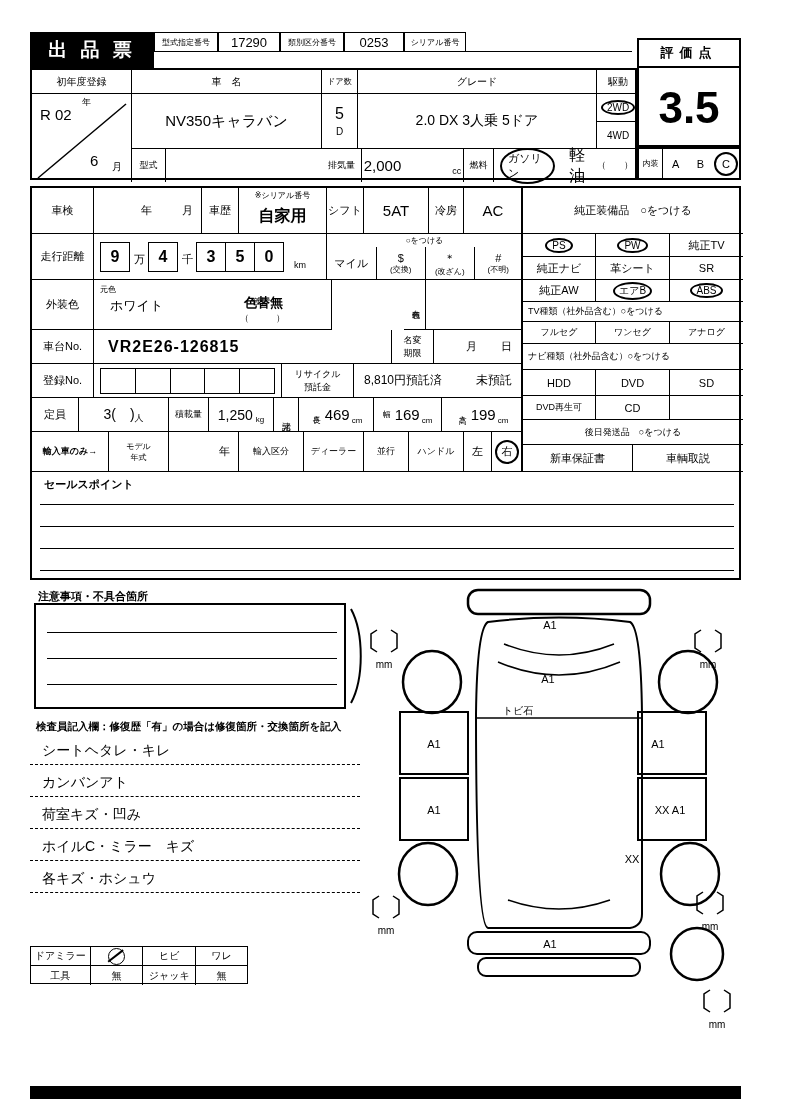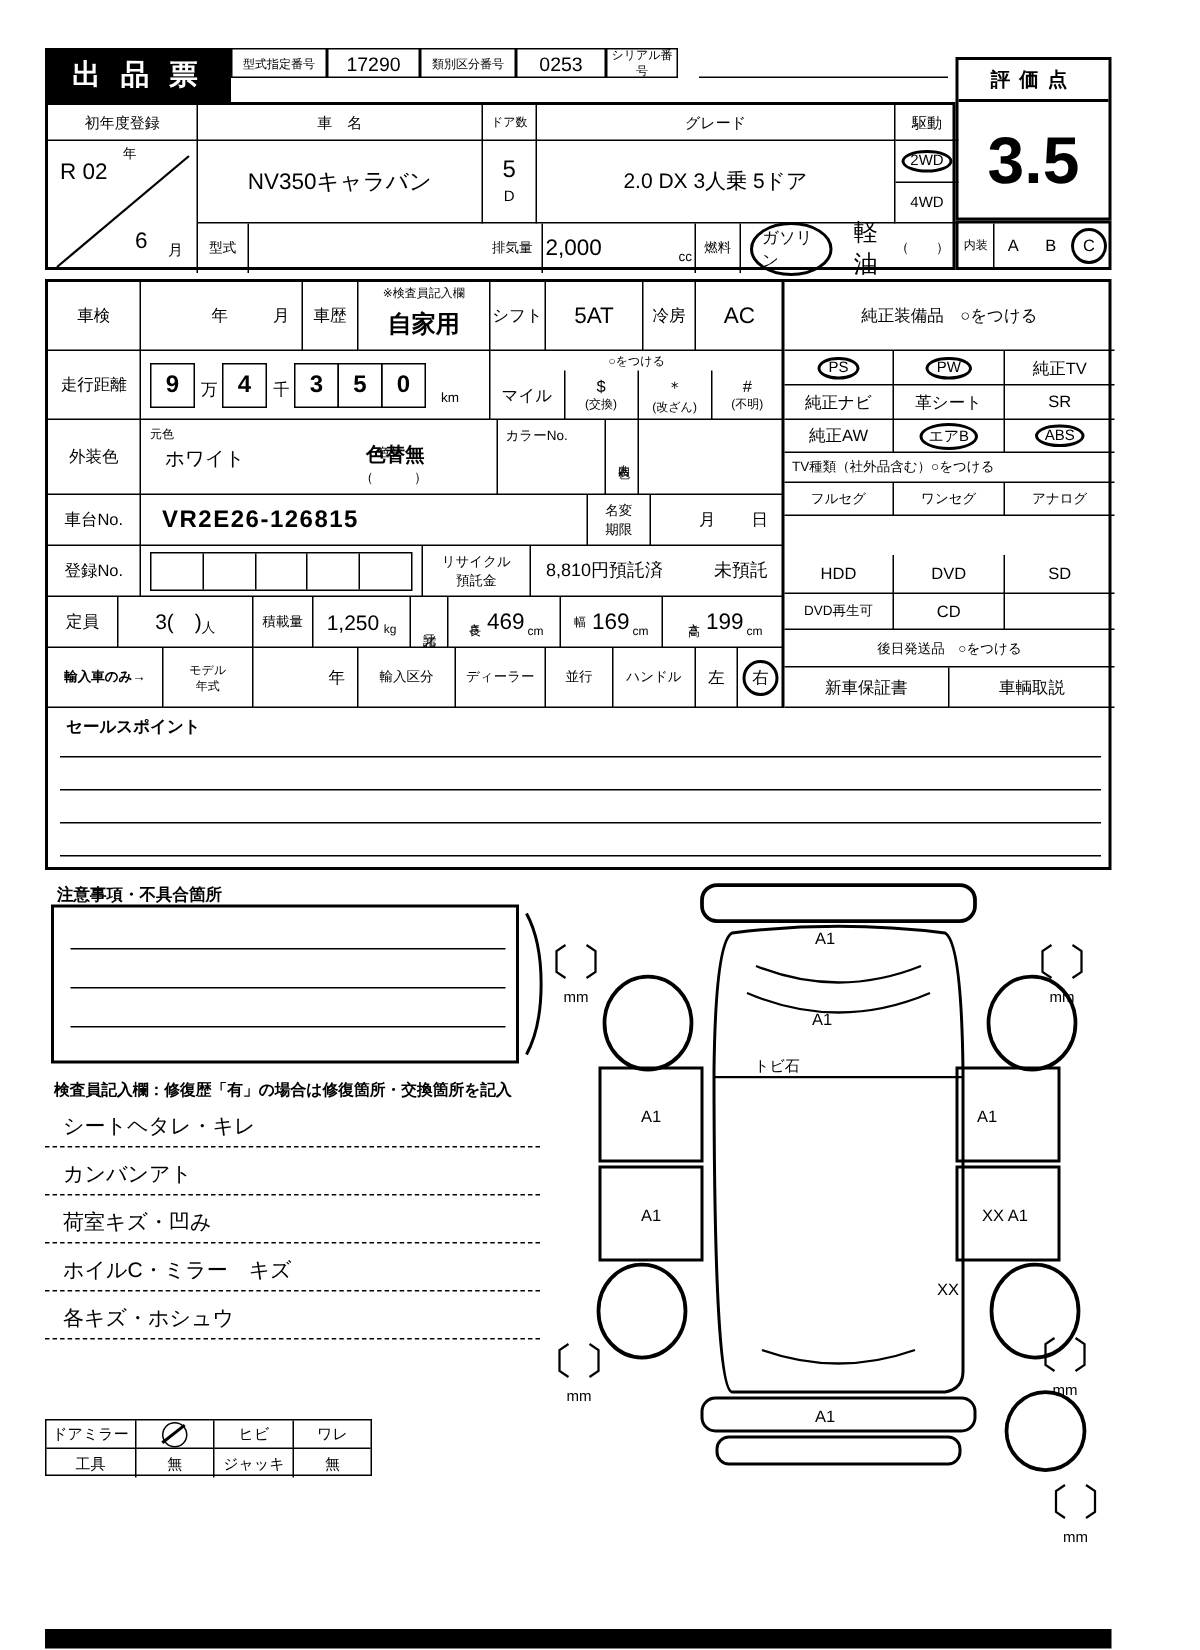--- a/index.html
+++ b/index.html
@@ -29,21 +29,21 @@
 
 <div class="sheet">
 
   <div class="a c" style="left:30px;top:32px;width:124px;height:36px;background:#000;color:#fff;font-size:19px;font-weight:bold;letter-spacing:4px;">
     <span>出 品 票</span>
   </div>
   <div class="a c b1 tiny" style="left:154px;top:32px;width:64px;height:20px;">型式指定番号</div>
   <div class="a c b1" style="left:218px;top:32px;width:62px;height:20px;font-size:13px;">17290</div>
   <div class="a c b1 tiny" style="left:280px;top:32px;width:64px;height:20px;">類別区分番号</div>
   <div class="a c b1" style="left:344px;top:32px;width:60px;height:20px;font-size:13px;">0253</div>
-  <div class="a c b1 tiny" style="left:404px;top:32px;width:48px;height:20px;">シリアル番号</div>
+  <div class="a c b1 tiny" style="left:404px;top:32px;width:62px;height:20px;">シリアル番号</div>
   <div class="a bb" style="left:466px;top:32px;width:166px;height:20px;"></div>
 
   <div class="a b2" style="left:637px;top:38px;width:104px;height:109px;">
     <div class="c bb2" style="height:26px;font-size:13px;font-weight:bold;letter-spacing:6px;">評価点</div>
     <div class="c" style="height:80px;font-size:44px;font-weight:bold;">3.5</div>
   </div>
 
   <div class="a b2" style="left:637px;top:147px;width:104px;height:33px;display:flex;">
     <div class="c br tiny" style="width:24px;">内装</div>
     <div class="c" style="width:26px;font-size:11px;">A</div>
@@ -99,21 +99,21 @@
 
   <div class="a b2" style="left:30px;top:186px;width:711px;height:394px;">
 
     <div class="a c br bb md" style="left:0;top:0;width:62px;height:46px;">車検</div>
     <div class="a br bb" style="left:62px;top:0;width:108px;height:46px;display:flex;align-items:center;justify-content:flex-end;">
       <span class="md">年</span>
       <span class="md" style="margin-left:30px;margin-right:8px;">月</span>
     </div>
     <div class="a c br bb md" style="left:170px;top:0;width:37px;height:46px;">車歴</div>
     <div class="a br bb" style="left:207px;top:0;width:88px;height:46px;">
-      <div class="c tiny" style="height:14px;">※検査員記入欄</div>
+      <div class="c tiny" style="height:14px;">※シリアル番号</div>
       <div class="c" style="height:28px;font-size:16px;font-weight:bold;">自家用</div>
     </div>
     <div class="a c br bb md" style="left:295px;top:0;width:37px;height:46px;">シフト</div>
     <div class="a c br bb" style="left:332px;top:0;width:65px;height:46px;font-size:15px;">5AT</div>
     <div class="a c br bb md" style="left:397px;top:0;width:35px;height:46px;">冷房</div>
     <div class="a c bb" style="left:432px;top:0;width:58px;height:46px;font-size:15px;">AC</div>
 
     <div class="a c br bb md" style="left:0;top:46px;width:62px;height:46px;">走行距離</div>
     <div class="a br bb" style="left:62px;top:46px;width:233px;height:46px;">
       <span class="a c b1" style="left:6px;top:8px;width:30px;height:30px;font-size:16px;font-weight:bold;">9</span>
@@ -145,23 +145,20 @@
     </div>
 
     <div class="a c br bb md" style="left:0;top:92px;width:62px;height:50px;">外装色</div>
     <div class="a br bb" style="left:62px;top:92px;width:238px;height:50px;">
       <span class="a tiny" style="left:6px;top:4px;">元色</span>
       <span class="a" style="left:16px;top:17px;font-size:13px;">ホワイト</span>
       <span class="a tiny" style="left:158px;top:16px;">色替</span>
       <span class="a" style="left:150px;top:14px;font-size:13px;font-weight:bold;">色替無</span>
       <span class="a sm" style="left:146px;top:32px;">（　　　）</span>
     </div>
-    <div class="a br bb" style="left:300px;top:92px;width:72px;height:50px;">
-      <span class="a sm" style="left:5px;top:4px;">カラーNo.</span>
-    </div>
     <div class="a c br bb tiny" style="left:372px;top:92px;width:22px;height:50px;writing-mode:vertical-rl;letter-spacing:1px;">内装色</div>
     <div class="a bb" style="left:394px;top:92px;width:96px;height:50px;"></div>
 
     <div class="a c br bb md" style="left:0;top:142px;width:62px;height:34px;">車台No.</div>
     <div class="a br bb" style="left:62px;top:142px;width:298px;height:34px;display:flex;align-items:center;">
       <span style="font-size:16px;font-weight:bold;letter-spacing:1px;margin-left:14px;">VR2E26-126815</span>
     </div>
     <div class="a col br bb sm" style="left:360px;top:142px;width:42px;height:34px;">
       <span>名変</span>
       <span>期限</span>
@@ -258,20 +255,21 @@
     </div>
     <div class="a c bb" style="left:638px;top:92px;width:73px;height:22px;">
       <span class="oval" style="font-size:10px;padding:0 4px;"><span>ABS</span></span>
     </div>
 
     <div class="a bb sm" style="left:491px;top:114px;width:220px;height:20px;display:flex;align-items:center;padding-left:5px;">TV種類（社外品含む）○をつける</div>
     <div class="a c br bb sm" style="left:491px;top:134px;width:73px;height:22px;">フルセグ</div>
     <div class="a c br bb sm" style="left:564px;top:134px;width:74px;height:22px;">ワンセグ</div>
     <div class="a c bb sm" style="left:638px;top:134px;width:73px;height:22px;">アナログ</div>
 
+    <div class="a bb sm" style="left:491px;top:156px;width:220px;height:26px;display:flex;align-items:center;padding-left:5px;">ナビ種類（社外品含む）○をつける</div>
     <div class="a c br bb md" style="left:491px;top:182px;width:73px;height:26px;">HDD</div>
     <div class="a c br bb md" style="left:564px;top:182px;width:74px;height:26px;">DVD</div>
     <div class="a c bb md" style="left:638px;top:182px;width:73px;height:26px;">SD</div>
 
     <div class="a c br bb sm" style="left:491px;top:208px;width:73px;height:24px;">DVD再生可</div>
     <div class="a c br bb md" style="left:564px;top:208px;width:74px;height:24px;">CD</div>
     <div class="a bb" style="left:638px;top:208px;width:73px;height:24px;"></div>
 
     <div class="a c bb sm" style="left:491px;top:232px;width:220px;height:25px;">後日発送品　○をつける</div>
 

